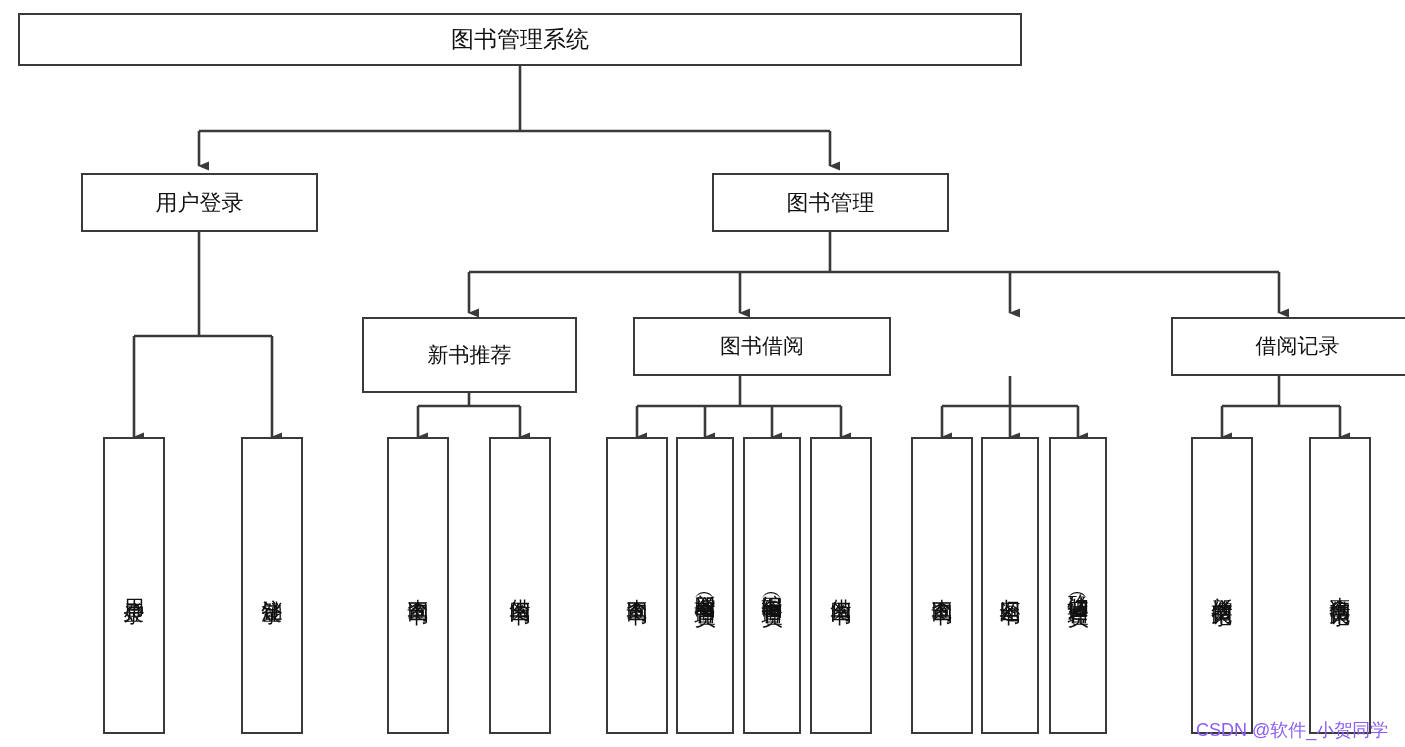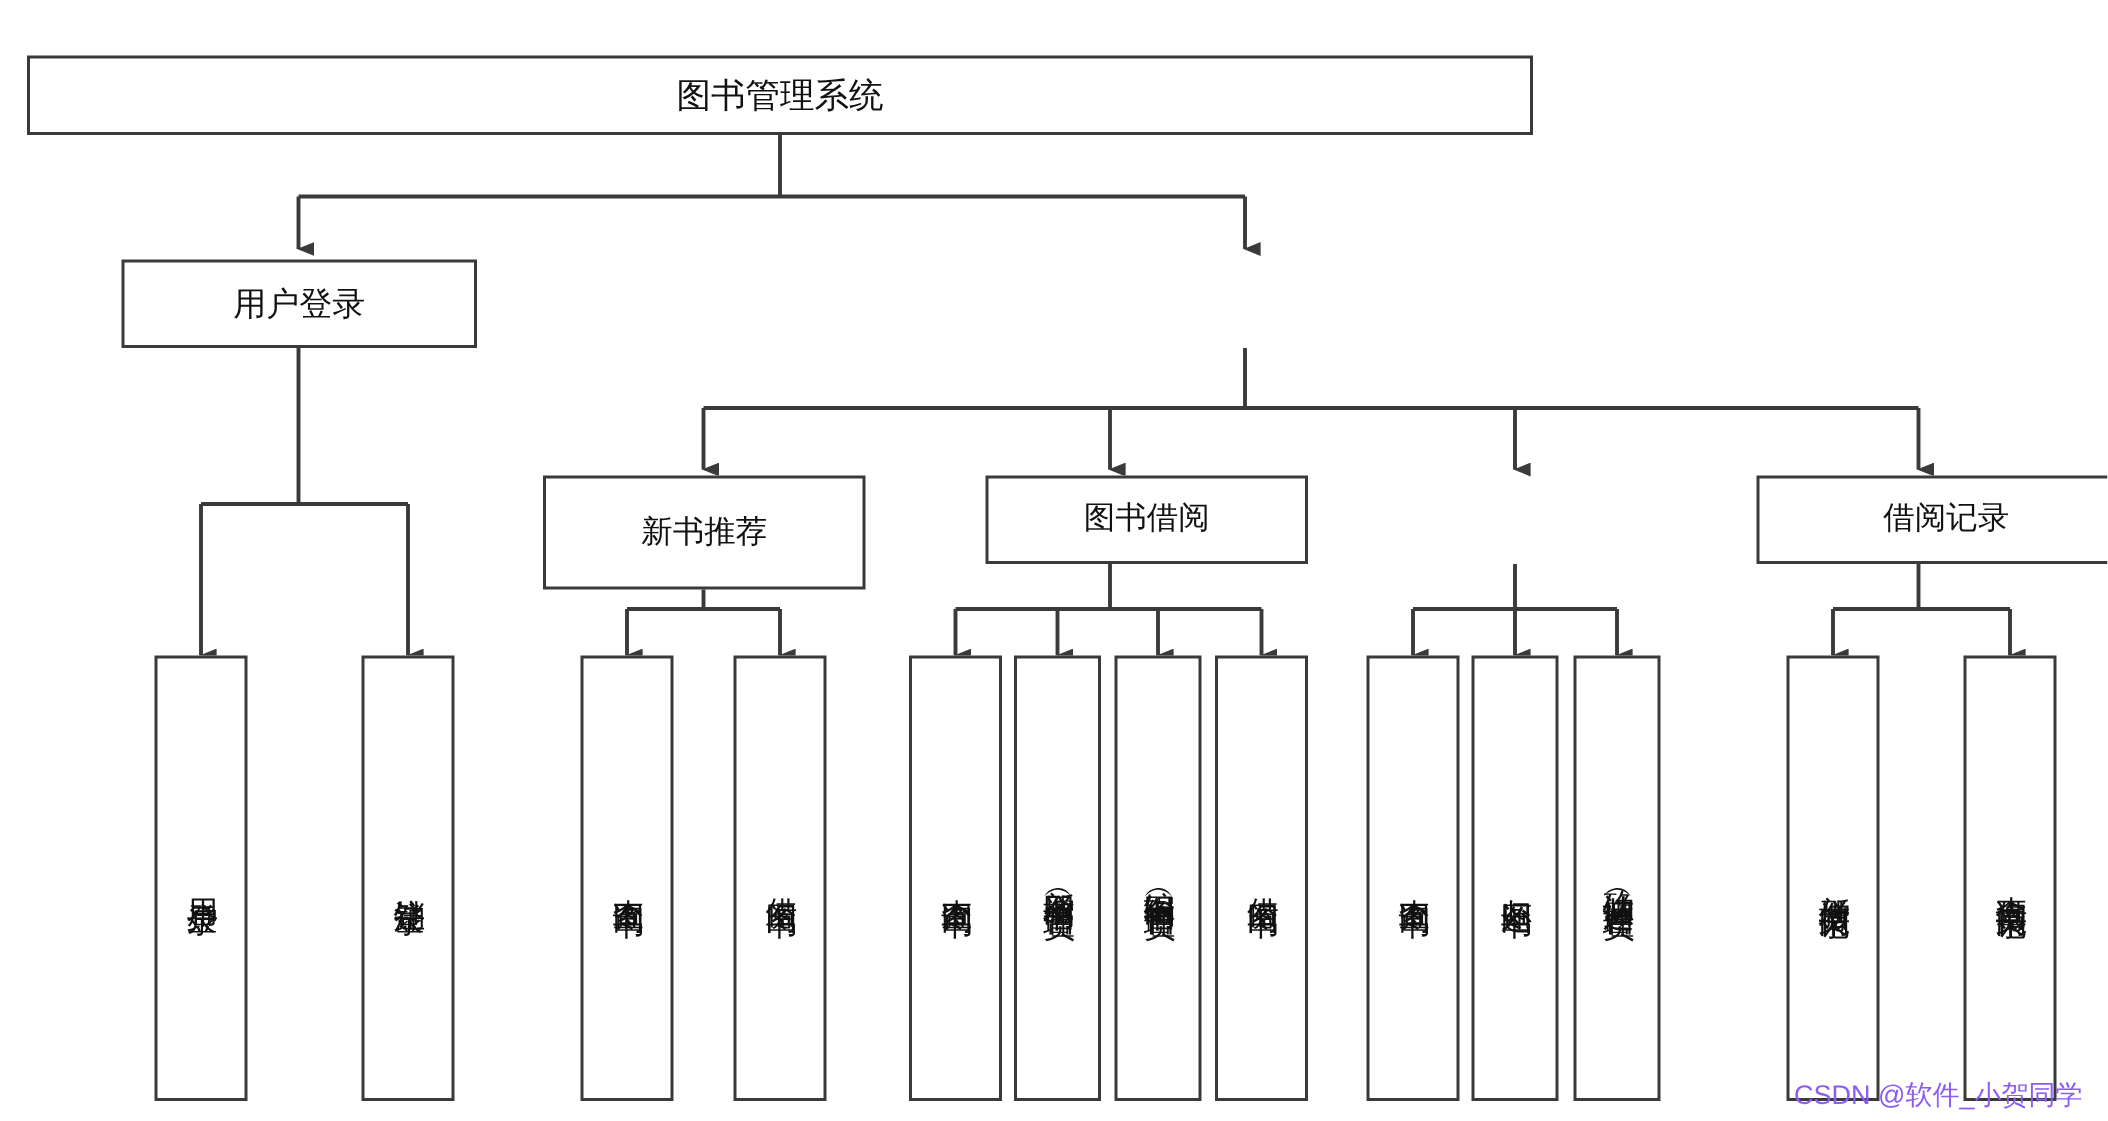--- a/index.html
+++ b/index.html
@@ -113,32 +113,35 @@
       <path d="M1010,406 L1010,437" marker-end="url(#arrow)"></path>
       <path d="M1078,406 L1078,437" marker-end="url(#arrow)"></path>
 
       <path d="M1279,376 L1279,406"></path>
       <path d="M1222,406 L1340,406"></path>
       <path d="M1222,406 L1222,437" marker-end="url(#arrow)"></path>
       <path d="M1340,406 L1340,437" marker-end="url(#arrow)"></path>
     </g>
   </svg>
 
-  <div class="node root" style="left:18px; top:13px; width:1004px; height:53px;margin-top:24px;">
+  <div class="node root" style="left:18px; top:13px; width:1004px; height:53px;">
     <span>图书管理系统</span>
   </div>
 
   <div class="node lvl1" style="left:81px; top:173px; width:237px; height:59px;">
     <span>用户登录</span>
   </div>
+  <div class="node lvl1" style="left:712px; top:173px; width:237px; height:59px;">
+    <span>图书管理</span>
+  </div>
 
   <div class="node lvl2" style="left:362px; top:317px; width:215px; height:76px;">
     <span>新书推荐</span>
   </div>
-  <div class="node lvl2" style="left:633px; top:317px; width:215px; height:59px;margin-left:24px;">
+  <div class="node lvl2" style="left:633px; top:317px; width:258px; height:59px;">
     <span>图书借阅</span>
   </div>
   <div class="node lvl2" style="left:1171px; top:317px; width:253px; height:59px;">
     <span>借阅记录</span>
   </div>
 
   <div class="node leaf" style="left:103px; top:437px; width:62px; height:297px;">
     <span class="vtext">用户登录</span>
   </div>
   <div class="node leaf" style="left:241px; top:437px; width:62px; height:297px;">

